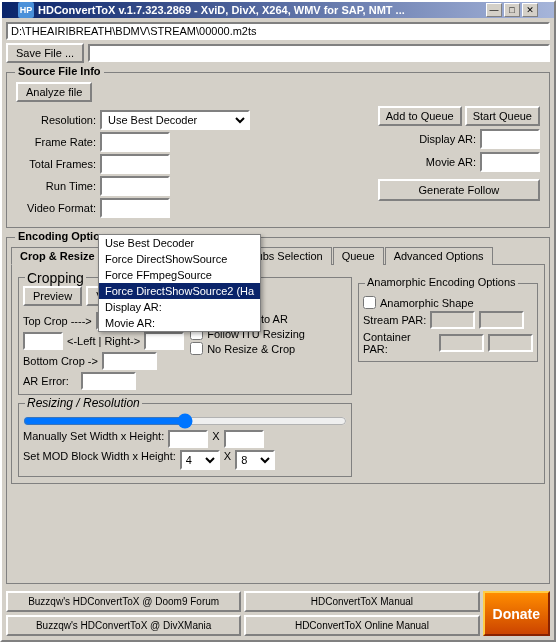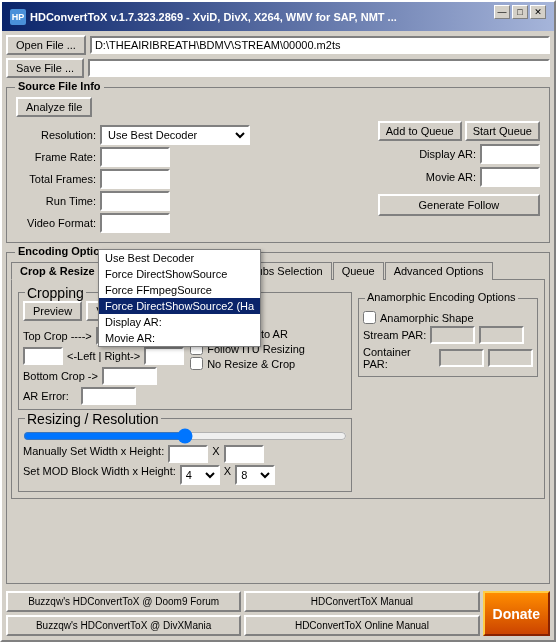--- a/index.html
+++ b/index.html
@@ -17,24 +17,25 @@
       background: #d4d0c8;
       border: 2px solid #808080;
       border-top-color: #ffffff;
       border-left-color: #ffffff;
       display: flex;
       flex-direction: column;
     }
     .titlebar {
       background: linear-gradient(to right, #0a246a, #a6b5da);
       color: white;
-      padding: 3px 8px;
-      display: flex;
+      padding: 3px 16px;
+      display: flex;
+      align-items: center;
       justify-content: space-between;
-      height: 29px;
+      height: 16px;
     }
     .titlebar-left {
       display: flex;
       align-items: center;
       gap: 4px;
     }
     .title-icon {
       width: 16px;
       height: 16px;
       background: #4a90d9;
@@ -313,21 +314,22 @@
       padding: 4px;
       margin-top: 8px;
       position: relative;
     }
     .resize-title {
       position: absolute;
       top: -8px;
       left: 6px;
       background: #d4d0c8;
       padding: 0 2px;
-      font-size: 14px;
+      font-size: 12px;
+      font-style: italic;
     }
     .resize-slider {
       width: 100%;
       height: 10px;
       margin-bottom: 4px;
     }
     .resize-row {
       display: flex;
       align-items: flex-start;
       gap: 4px;
@@ -470,21 +472,20 @@
     <div class="titlebar-buttons">
       <button class="tb-btn">—</button>
       <button class="tb-btn">□</button>
       <button class="tb-btn">✕</button>
     </div>
   </div>
 
   <div class="window-body">
 
     <div class="toolbar-row">
-      <button class="win-btn">Open File ...</button>
       <input class="win-input" type="text" value="D:\THEAIRIBREATH\BDMV\STREAM\00000.m2ts" style="">
     </div>
     <div class="toolbar-row">
       <button class="win-btn">Save File ...</button>
       <input class="win-input" type="text" style="">
     </div>
 
     <div class="groupbox">
       <span class="groupbox-title">Source File Info</span>
       <div class="source-body">

